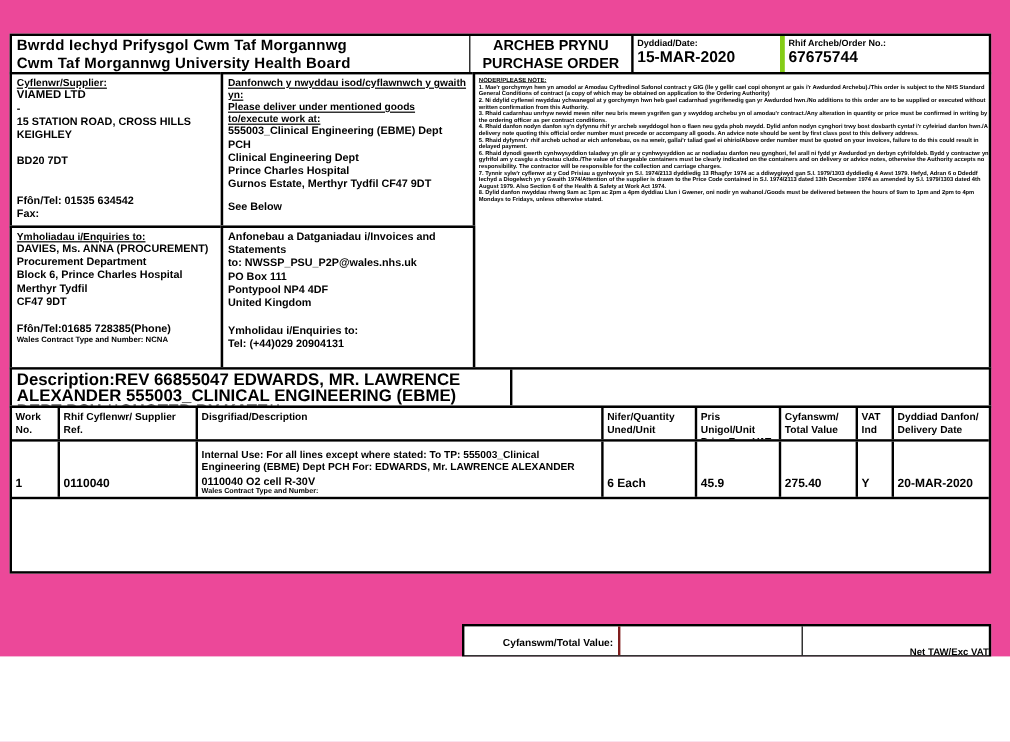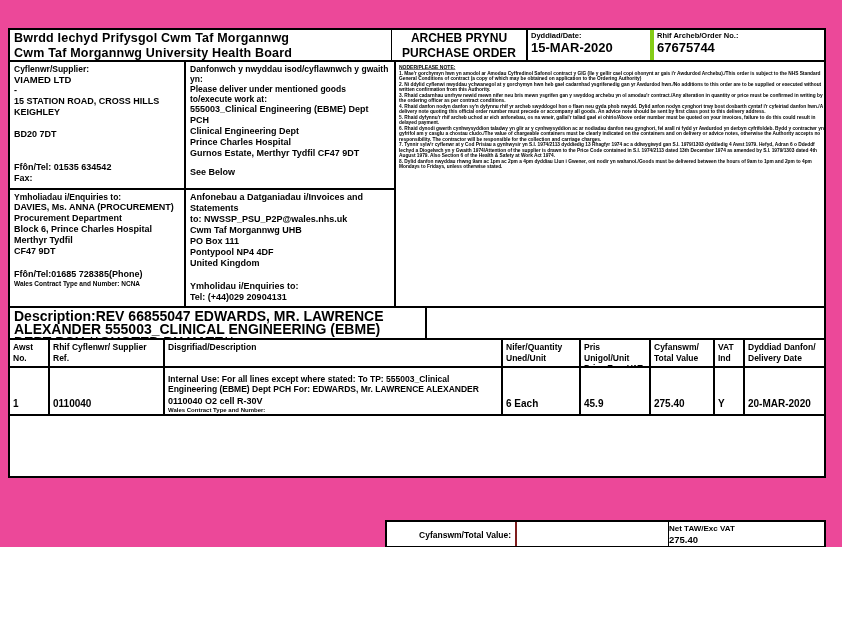--- a/index.html
+++ b/index.html
@@ -23,21 +23,21 @@
   .h-date { flex: 0 0 126px; padding: 1px 3px; border-right: 4px solid #84cc16; }
   .h-order { flex: 1; padding: 1px 3px; }
   .mini-label { font-size: 7.5px; line-height: 9px; }
   .big-value { font-size: 13px; line-height: 15px; }
   .supplier-box { left: 8px; top: 60px; width: 178px; height: 130px; padding: 2px 4px; }
   .deliver-box  { left: 184px; top: 60px; width: 212px; height: 130px; padding: 2px 4px; }
   .notes-box    { left: 394px; top: 60px; width: 432px; height: 248px; padding: 2px 3px; }
   .enquiries-box{ left: 8px; top: 188px; width: 178px; height: 120px; padding: 2px 4px; }
   .invoices-box { left: 184px; top: 188px; width: 212px; height: 120px; padding: 2px 4px; }
 
-  .sec-label { font-size: 8.5px; line-height: 10px; }
+  .sec-label { font-size: 8.5px; line-height: 10px; text-decoration: underline; }
   .strong-line { font-size: 9.5px; line-height: 11px; }
   .addr-line { font-size: 9px; line-height: 11px; min-height: 11px; }
   .gap8 { height: 8px; } .gap12 { height: 12px; } .gap22 { height: 22px; }
   .tiny-line { font-size: 6.5px; line-height: 8px; }
 
   
   .notes-inner { width: 850px; transform: scale(0.5); transform-origin: top left; }
   .notes-heading { font-size: 10px; line-height: 12px; text-decoration: underline; }
   .note-item { font-size: 9.6px; line-height: 11px; }
 
@@ -65,21 +65,21 @@
   .th div { font-size: 8.5px; line-height: 10.5px; }
   .cell-val { font-size: 10px; padding-top: 30px; }
   .desc-l1 { font-size: 8.5px; line-height: 10px; padding-top: 4px; }
   .desc-l2 { font-size: 9px; line-height: 11px; margin-top: 2px; }
   .desc-l3 { font-size: 6px; line-height: 7px; }
 
   
   .totals-strip { left: 385px; top: 520px; width: 441px; height: 28px; display: flex; }
   .tot-label { flex: 0 0 130px; border-right: 2px solid #7f1d1d; text-align: right; padding: 8px 4px 0 2px; font-size: 8.5px; }
   .tot-empty { flex: 0 0 152px; border-right: 1px solid #000; }
-  .tot-net { flex: 1; text-align: left; padding-top: 2px; }
+  .tot-net { flex: 1; text-align: right; padding-top: 17px; }
   .tot-net .net-label { font-size: 8px; line-height: 10px; }
   .tot-net .net-value { font-size: 9.5px; line-height: 11px; }
 
   .page-footer { position: absolute; right: 16px; top: 556px; font-size: 10px; text-align: right; }
 </style>
 </head>
 <body>
 
 <div class="canvas">
 
@@ -150,38 +150,37 @@
     <div class="addr-line">Merthyr Tydfil</div>
     <div class="addr-line">CF47 9DT</div>
     <div class="gap12"></div>
     <div class="addr-line">Ffôn/Tel:01685 728385(Phone)</div>
     <div class="tiny-line">Wales Contract Type and Number: NCNA</div>
   </div>
 
   <div class="box invoices-box">
     <div class="addr-line">Anfonebau a Datganiadau i/Invoices and Statements</div>
     <div class="addr-line">to: NWSSP_PSU_P2P@wales.nhs.uk</div>
-    <div class="addr-line">Cwm Taf Morgannwg UHB</div>
     <div class="addr-line">PO Box 111</div>
     <div class="addr-line">Pontypool NP4 4DF</div>
     <div class="addr-line">United Kingdom</div>
     <div class="gap12"></div>
     <div class="addr-line">Ymholidau i/Enquiries to:</div>
     <div class="addr-line">Tel: (+44)029 20904131</div>
   </div>
 
   <div class="box description-box">
     <div class="description-text">Description:REV 66855047 EDWARDS, MR. LAWRENCE ALEXANDER 555003_CLINICAL ENGINEERING (EBME) DEPT PCH **QUOTED BY KATE**</div>
     <div class="divider"></div>
   </div>
 
   <div class="box items-table">
     <div class="tr tr-head">
       <div class="td th col-line">
-        <div>Awst</div>
+        <div>Work</div>
         <div>No.</div>
       </div>
       <div class="td th col-ref">
         <div>Rhif Cyflenwr/ Supplier</div>
         <div>Ref.</div>
       </div>
       <div class="td th col-desc">
         <div>Disgrifiad/Description</div>
         <div></div>
       </div>

